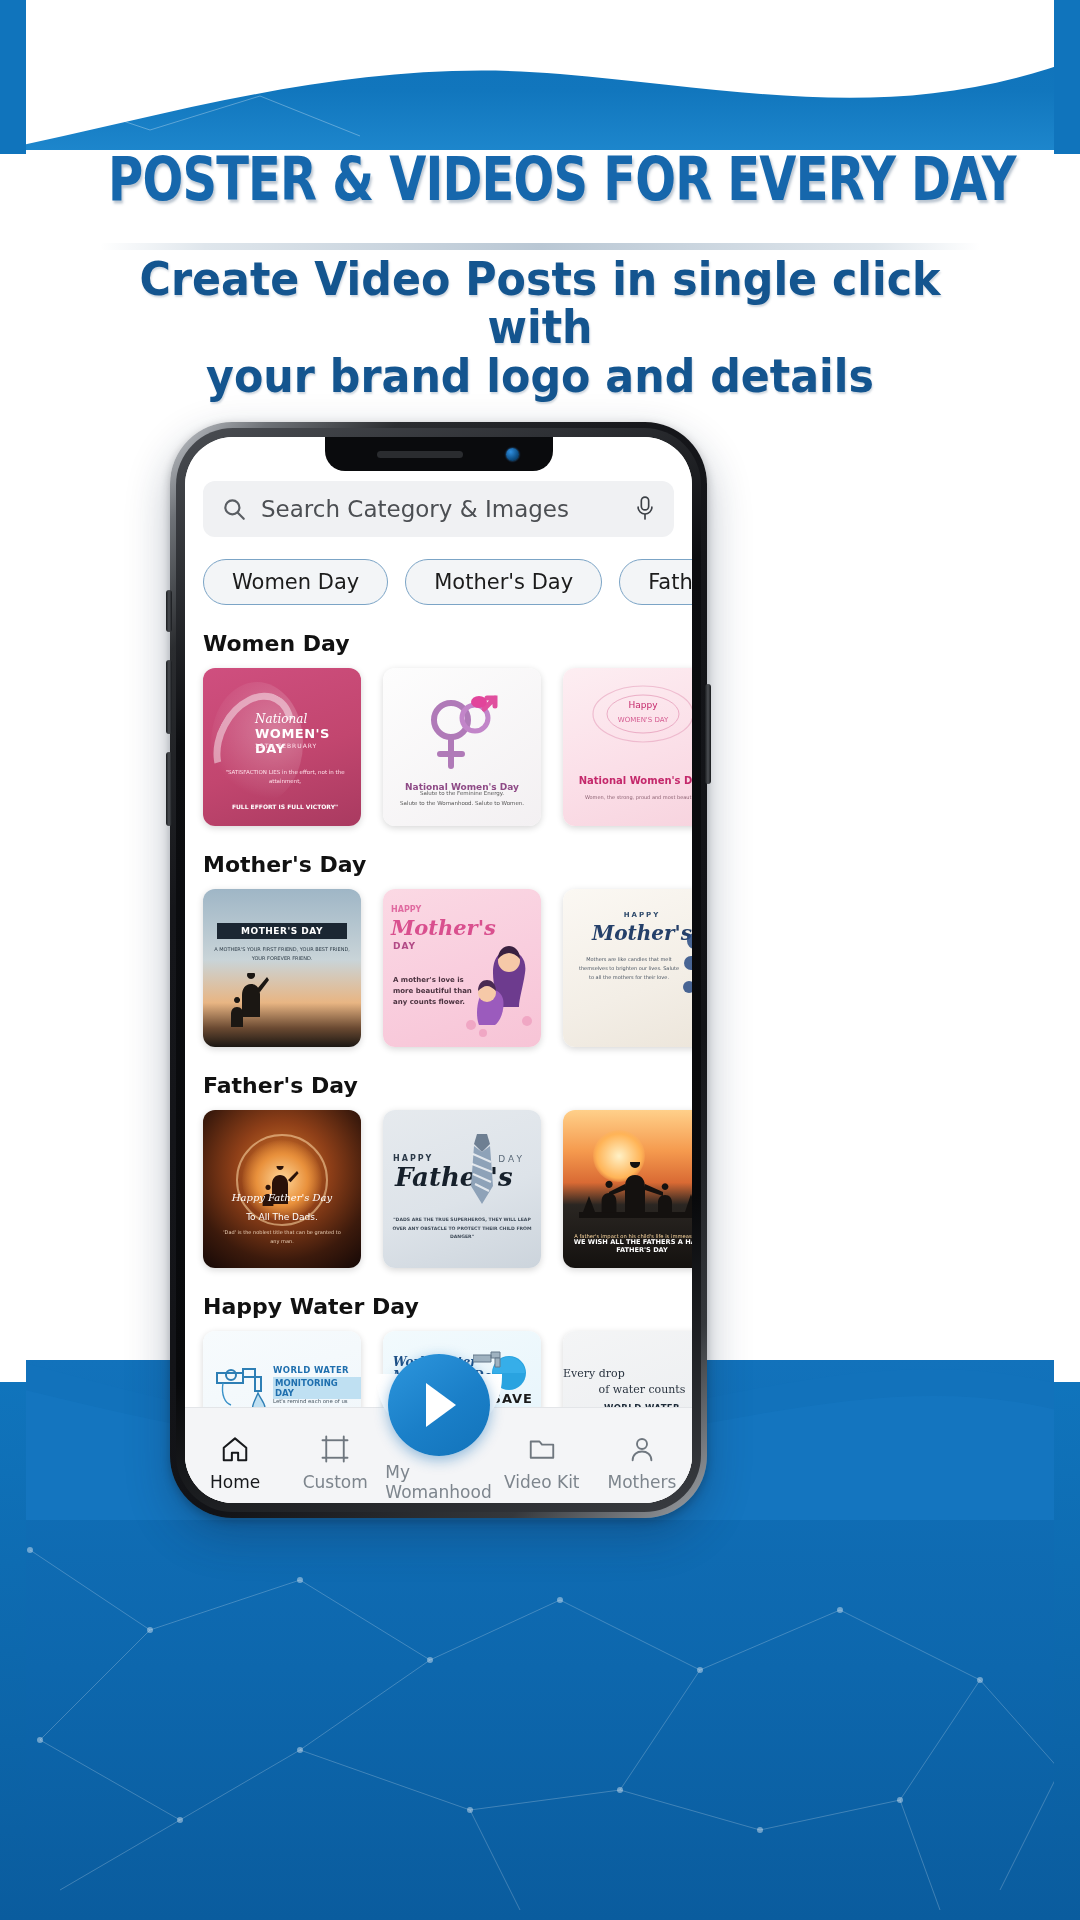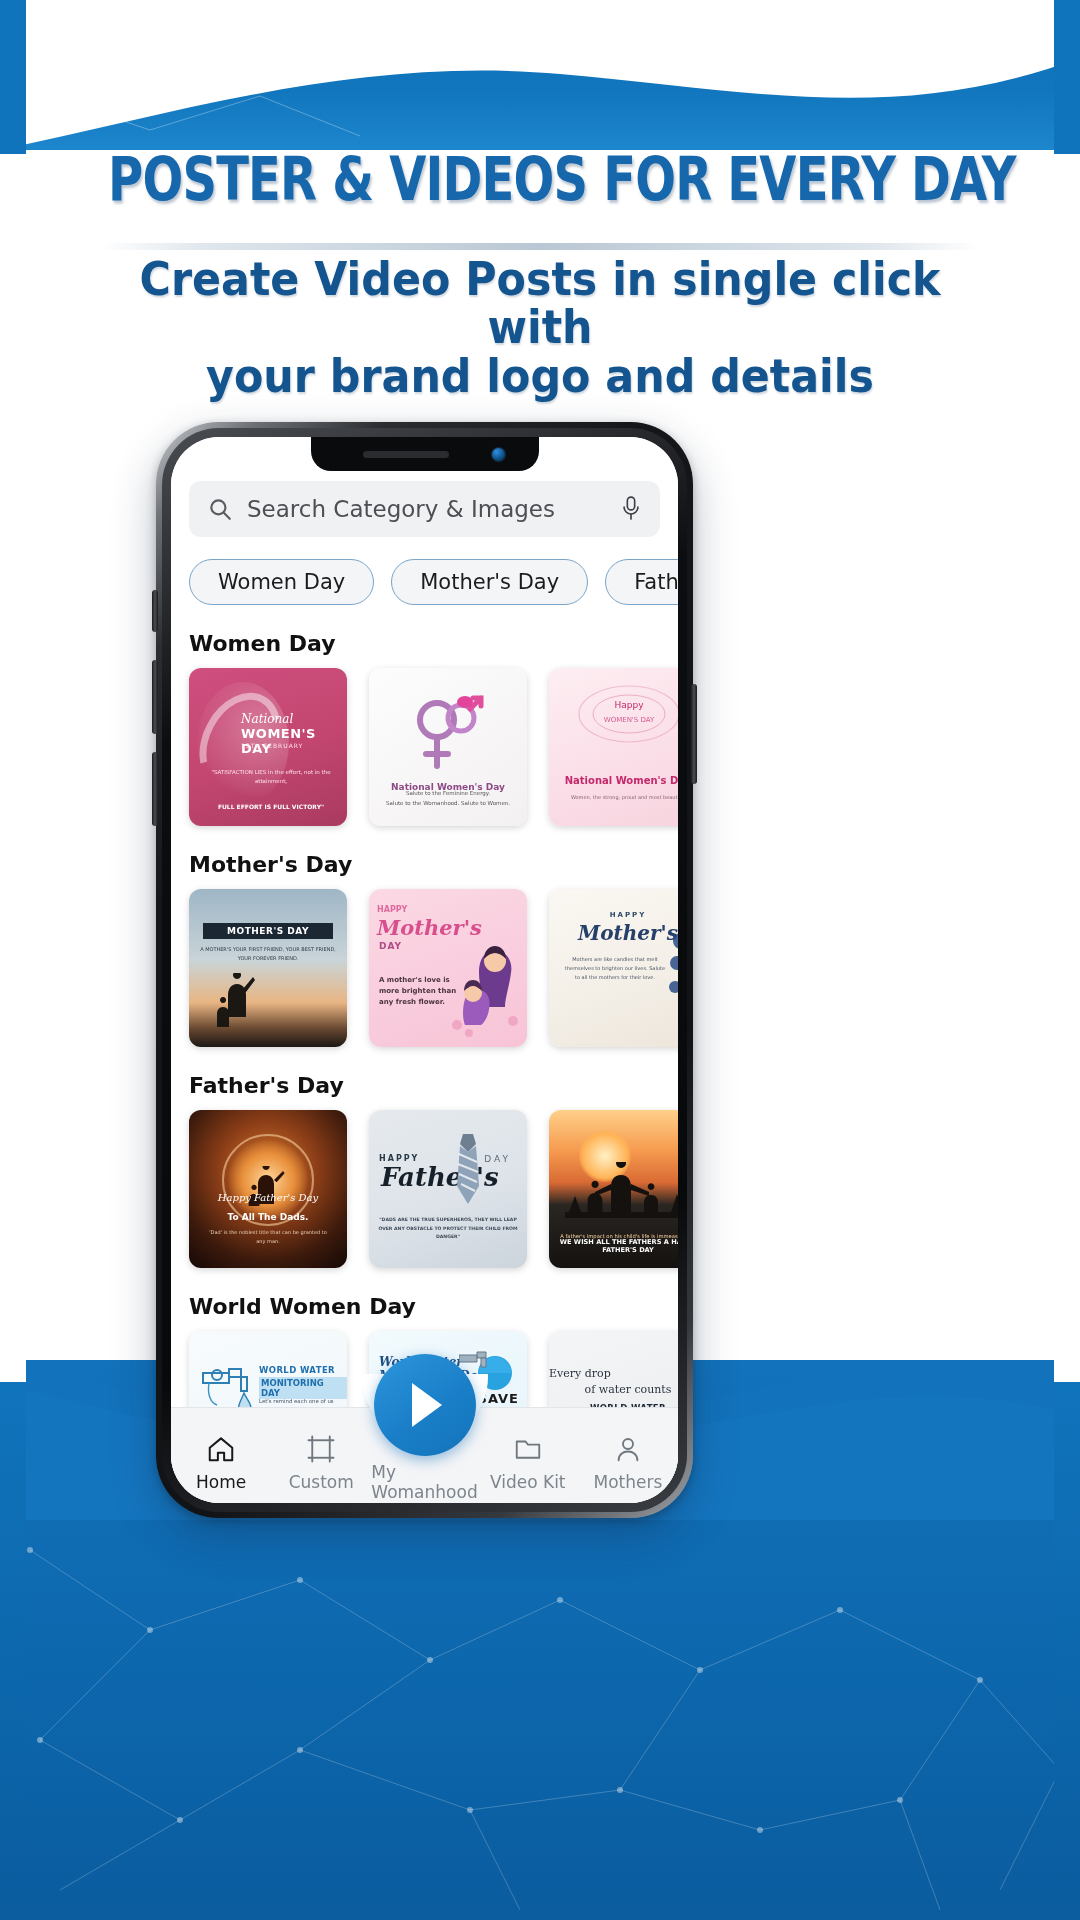--- a/index.html
+++ b/index.html
@@ -60,21 +60,21 @@
     font-size:46px;
     line-height:1.05;
     color:#14558f;
     transform:scaleX(0.93);
     transform-origin:center top;
     text-shadow:1px 2px 2px rgba(70,100,130,.25);
   }
 
   
   .phone{
-    position:absolute;left:156px;top:422px;width:537px;height:1096px;
+    position:absolute;left:170px;top:422px;width:537px;height:1096px;
   }
   .phone-frame{
     position:absolute;inset:0;border-radius:62px;
     background:linear-gradient(135deg,#c9ccd1 0%,#6e7277 6%,#2b2d30 14%,#15161a 30%,#121317 70%,#35383c 88%,#9fa3a8 100%);
     box-shadow:0 18px 44px rgba(20,40,70,.30), 0 3px 10px rgba(0,0,0,.25);
   }
   .phone-inner-ring{
     position:absolute;left:6px;top:6px;right:6px;bottom:6px;border-radius:57px;
     background:linear-gradient(160deg,#4a4d52,#0c0d10 25%,#08090b 75%,#3a3d42);
   }
@@ -184,21 +184,21 @@
   .c-m3 .h1{position:absolute;left:0;right:0;top:22px;text-align:center;color:#2e4a6b;font-size:7px;letter-spacing:2px;font-weight:bold;}
   .c-m3 .h2{position:absolute;left:0;right:0;top:32px;text-align:center;color:#25406a;font-size:20px;font-family:"DejaVu Serif",serif;font-style:italic;font-weight:bold;}
   .c-m3 .q{position:absolute;left:14px;right:40px;top:66px;text-align:center;color:#4a5562;font-size:5px;line-height:1.8;}
   .c-m3 .flow{position:absolute;right:2px;top:36px;width:58px;height:96px;}
 
   
   .c-f1{background:radial-gradient(circle at 50% 38%,#d97b2c 0%,#8e3f18 38%,#3c1a0c 72%,#150806 100%);}
   .c-f1 .ring{position:absolute;left:50%;top:24px;transform:translateX(-50%);width:92px;height:92px;border-radius:50%;border:2px solid rgba(255,220,170,.55);}
   .c-f1 .sun{position:absolute;left:50%;top:30px;transform:translateX(-50%);width:80px;height:80px;border-radius:50%;background:radial-gradient(circle,#ffd79a 0%,#e9913c 45%,rgba(180,90,30,0) 72%);}
   .c-f1 .t1{position:absolute;left:0;right:0;top:82px;text-align:center;color:#fff;font-size:10px;font-family:"DejaVu Serif",serif;font-style:italic;}
-  .c-f1 .t2{position:absolute;left:0;right:0;top:102px;text-align:center;color:#fff;font-size:9px;font-weight:bold;}
+  .c-f1 .t2{position:absolute;left:0;right:0;top:102px;text-align:center;color:#fff;font-size:9px;font-weight:normal;}
   .c-f1 .t3{position:absolute;left:16px;right:16px;top:118px;text-align:center;color:#e9cfb6;font-size:5px;line-height:1.7;}
 
   .c-f2{background:linear-gradient(160deg,#e6eaee 0%,#dde3e9 55%,#ccd4dc 100%);}
   .c-f2 .t1{position:absolute;left:10px;top:44px;color:#2b3948;font-size:8px;letter-spacing:2px;font-weight:bold;}
   .c-f2 .t2{position:absolute;left:12px;top:52px;color:#16202b;font-size:26px;font-family:"DejaVu Serif",serif;font-style:italic;font-weight:bold;}
   .c-f2 .t3{position:absolute;right:16px;top:44px;color:#5b6a79;font-size:9px;letter-spacing:3px;}
   .c-f2 .tie{position:absolute;left:86px;top:24px;width:26px;height:72px;}
   .c-f2 .q{position:absolute;left:8px;right:8px;bottom:26px;text-align:center;color:#3f4b58;font-size:4.6px;line-height:1.9;font-weight:bold;}
 
   .c-f3{background:linear-gradient(180deg,#ffd08a 0%,#f59a4e 26%,#d96a34 46%,#2a2622 60%,#14110f 100%);}
@@ -406,21 +406,21 @@
               <svg class="silh" viewBox="0 0 46 56">
                 <path d="M24 6 a4 4 0 1 1 .1 0 Z M24 11 c6 0 9 5 9 11 l0 22 -18 0 0-22 c0-6 3-11 9-11Z M30 16 l10 -12 2 3 -9 12Z" fill="#1b1713"></path>
                 <path d="M10 30 a3 3 0 1 1 .1 0 Z M10 34 c4 0 6 3 6 7 l0 13 -12 0 0-13 c0-4 2-7 6-7Z" fill="#1b1713"></path>
               </svg>
             </div>
 
             <div class="card c-m2">
               <div class="h1">HAPPY</div>
               <div class="h2">Mother's</div>
               <div class="h3">DAY</div>
-              <div class="q">A mother's love is more brighten than any fresh flower.</div>
+              <div class="q">A mother's love is more beautiful than any counts flower.</div>
               <svg class="fig" viewBox="0 0 74 96">
                 <path d="M46 10 c12 0 18 10 16 22 -2 14 -6 26 -6 34 l-22 0 c0-10 -4-22 -4-34 C30 20 34 10 46 10Z" fill="#6d3b8e"></path>
                 <circle cx="46" cy="20" r="11" fill="#f6c9a8"></circle>
                 <path d="M35 18 c0-9 6-13 11-13 s11 4 11 13 c-3-4 -8-6 -11-6 s-8 2 -11 6Z" fill="#3a2140"></path>
                 <path d="M22 50 c8-4 16 0 18 8 2 9 -2 22 -8 26 l-16 0 c-4-10 -2-30 6-34Z" fill="#9b5bbd"></path>
                 <circle cx="24" cy="52" r="9" fill="#f6c9a8"></circle>
                 <path d="M15 50 c0-8 5-11 9-11 s9 3 9 11 c-3-3 -6-5 -9-5 s-6 2 -9 5Z" fill="#4a2a52"></path>
                 <circle cx="8" cy="84" r="5" fill="#f0a7c4"></circle>
                   <circle cx="20" cy="92" r="4" fill="#f0a7c4"></circle>
                 <circle cx="64" cy="80" r="5" fill="#f0a7c4"></circle>
@@ -491,21 +491,21 @@
                     <path d="M106 50 L112 32 L118 50Z"></path>
                   </g>
               </svg>
               <div class="t1">A father's impact on his child's life is immeasurable.</div>
               <div class="t2">WE WISH ALL THE FATHERS A HAPPY FATHER'S DAY</div>
             </div>
           </div>
         </div>
 
         <div class="sec">
-          <div class="sec-title">World Women Day</div>
+          <div class="sec-title">Happy Water Day</div>
           <div class="cards">
 
             <div class="card c-x1">
               <svg class="tap" viewBox="0 0 62 74">
                 <path d="M6 16 h26 v10 h-26Z M32 12 h12 v8 h-12Z M44 20 h6 v14 h-6Z" fill="none" stroke="#2e7fb5" stroke-width="2"></path>
                 <path d="M12 26 c-2 12 2 20 8 22" stroke="#3a92c9" stroke-width="1.4" fill="none"></path>
                 <path d="M47 36 c-4 10 -8 14 -3 20 4 5 12 2 10-6 -1-5 -5-9 -7-14Z" fill="#bfe0f2" stroke="#2e7fb5" stroke-width="1.4"></path>
                 <circle cx="20" cy="18" r="5" fill="none" stroke="#2e7fb5" stroke-width="2"></circle>
               </svg>
               <div class="t1">WORLD WATER</div>

